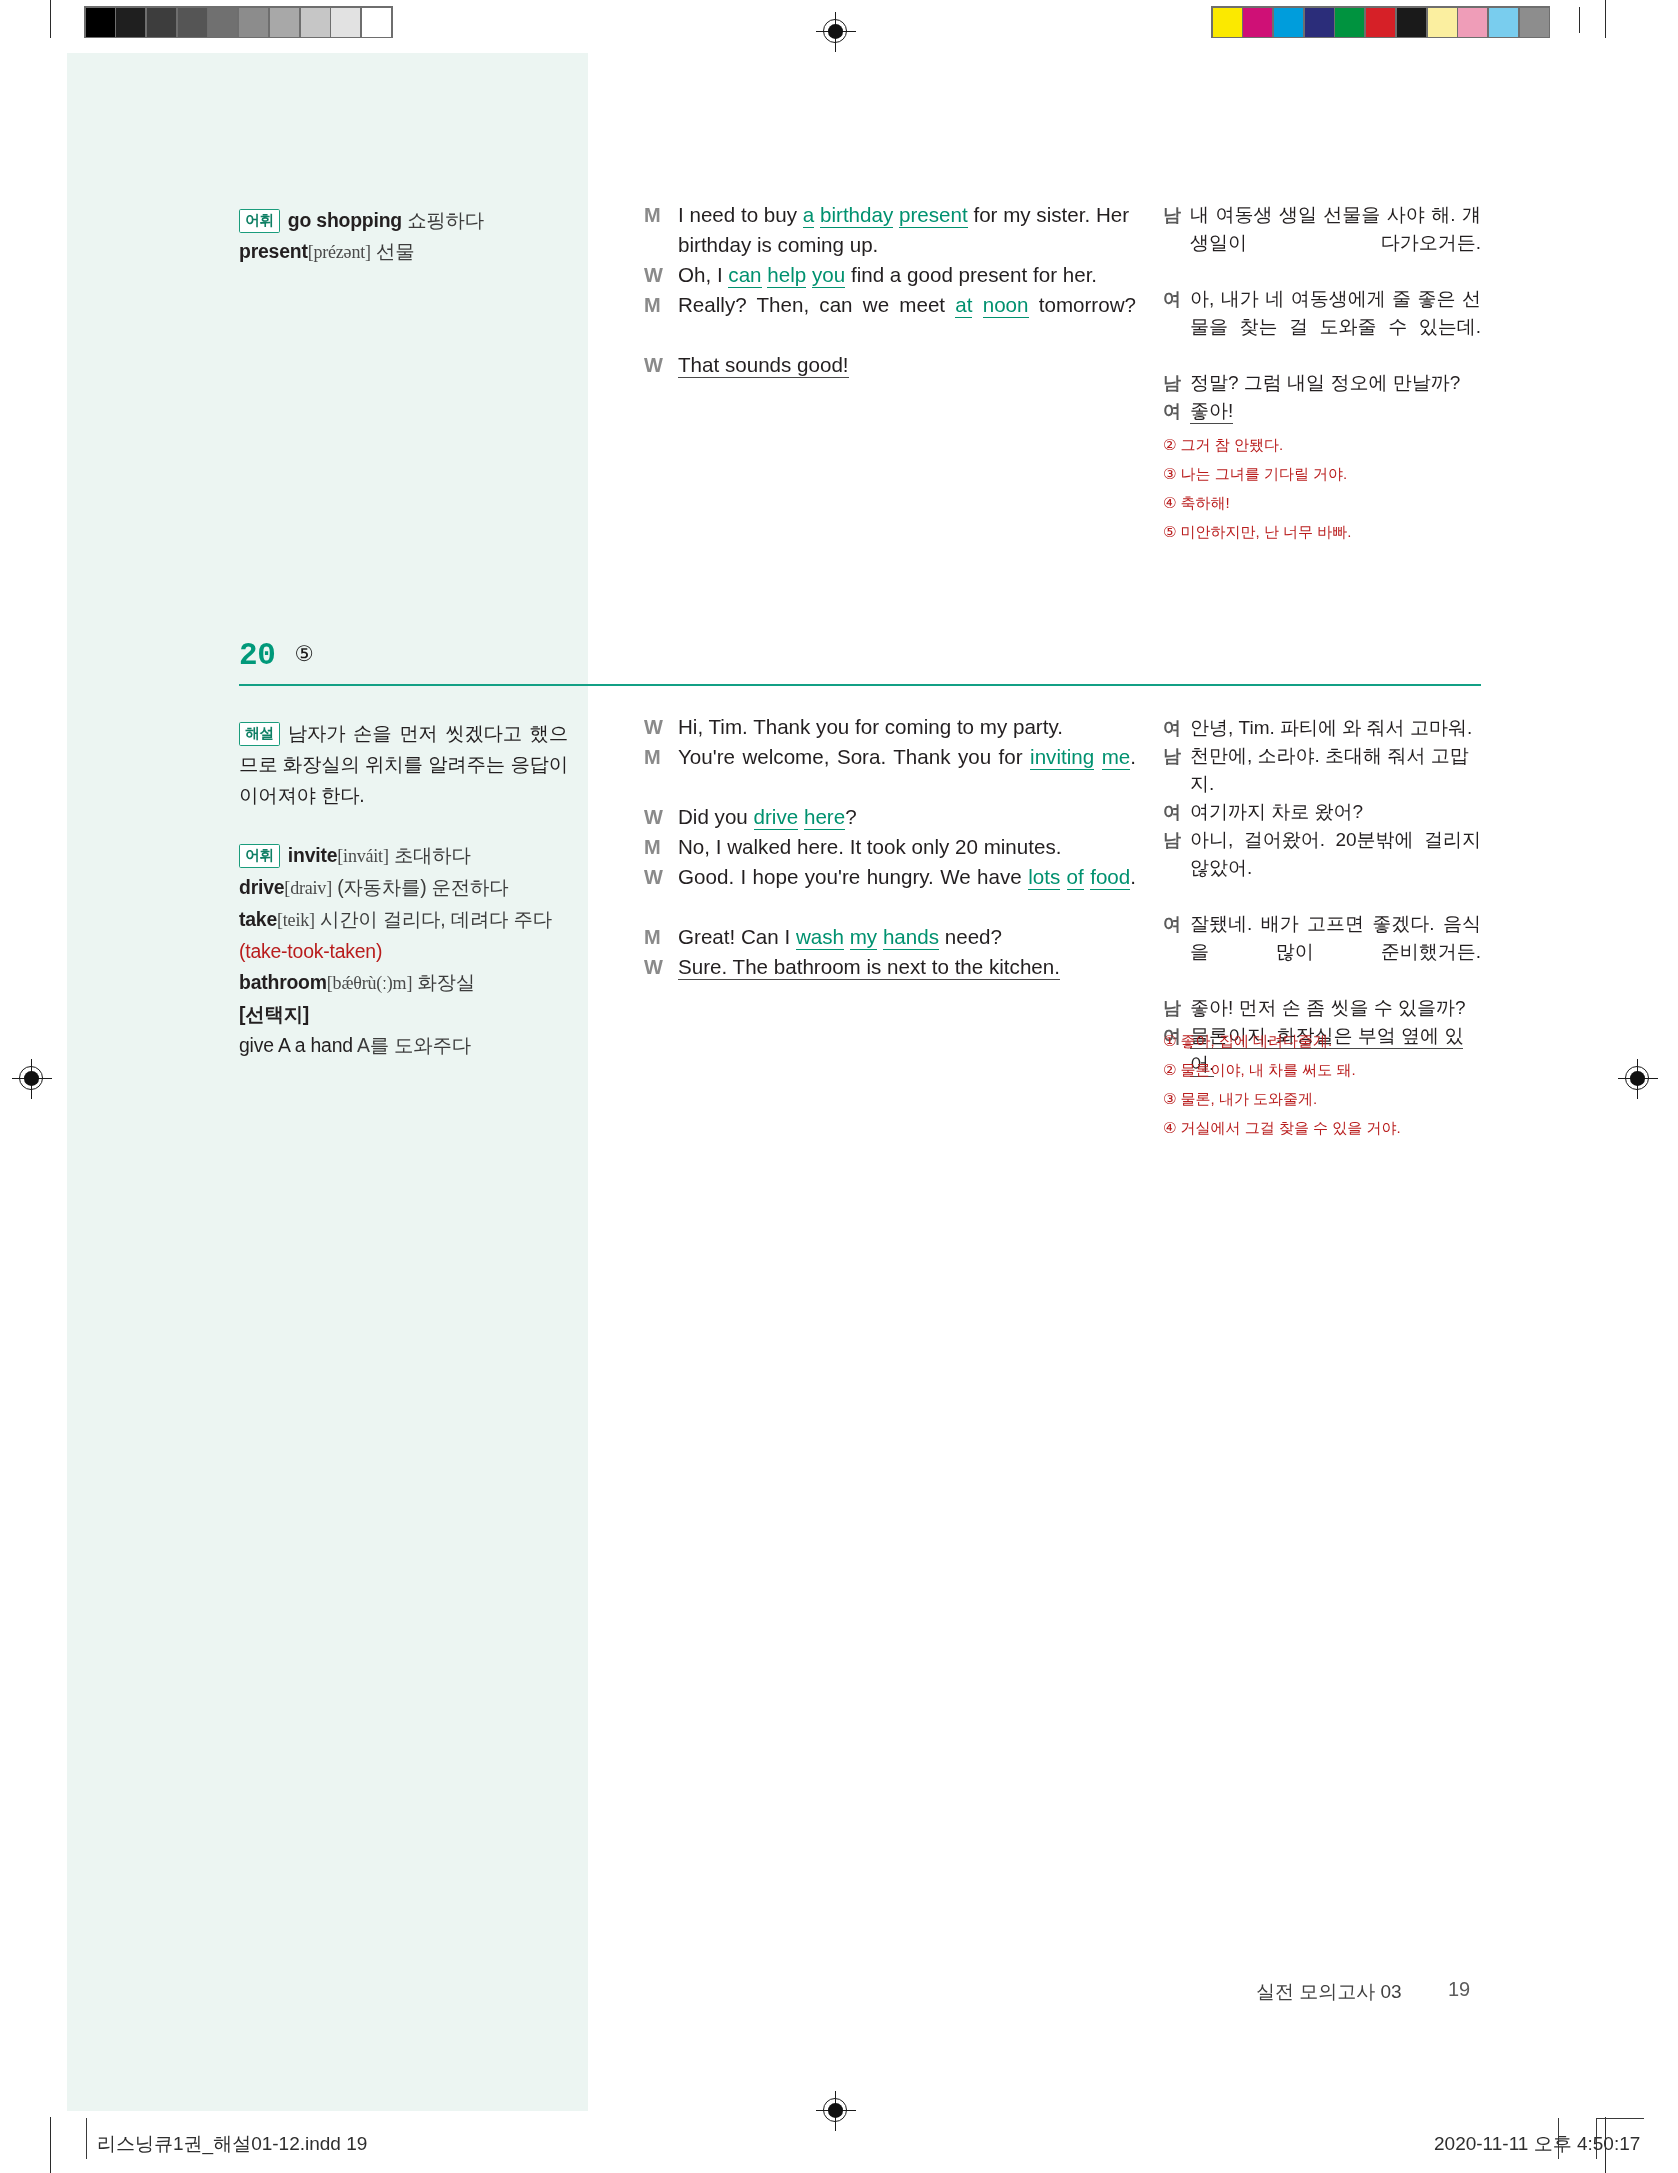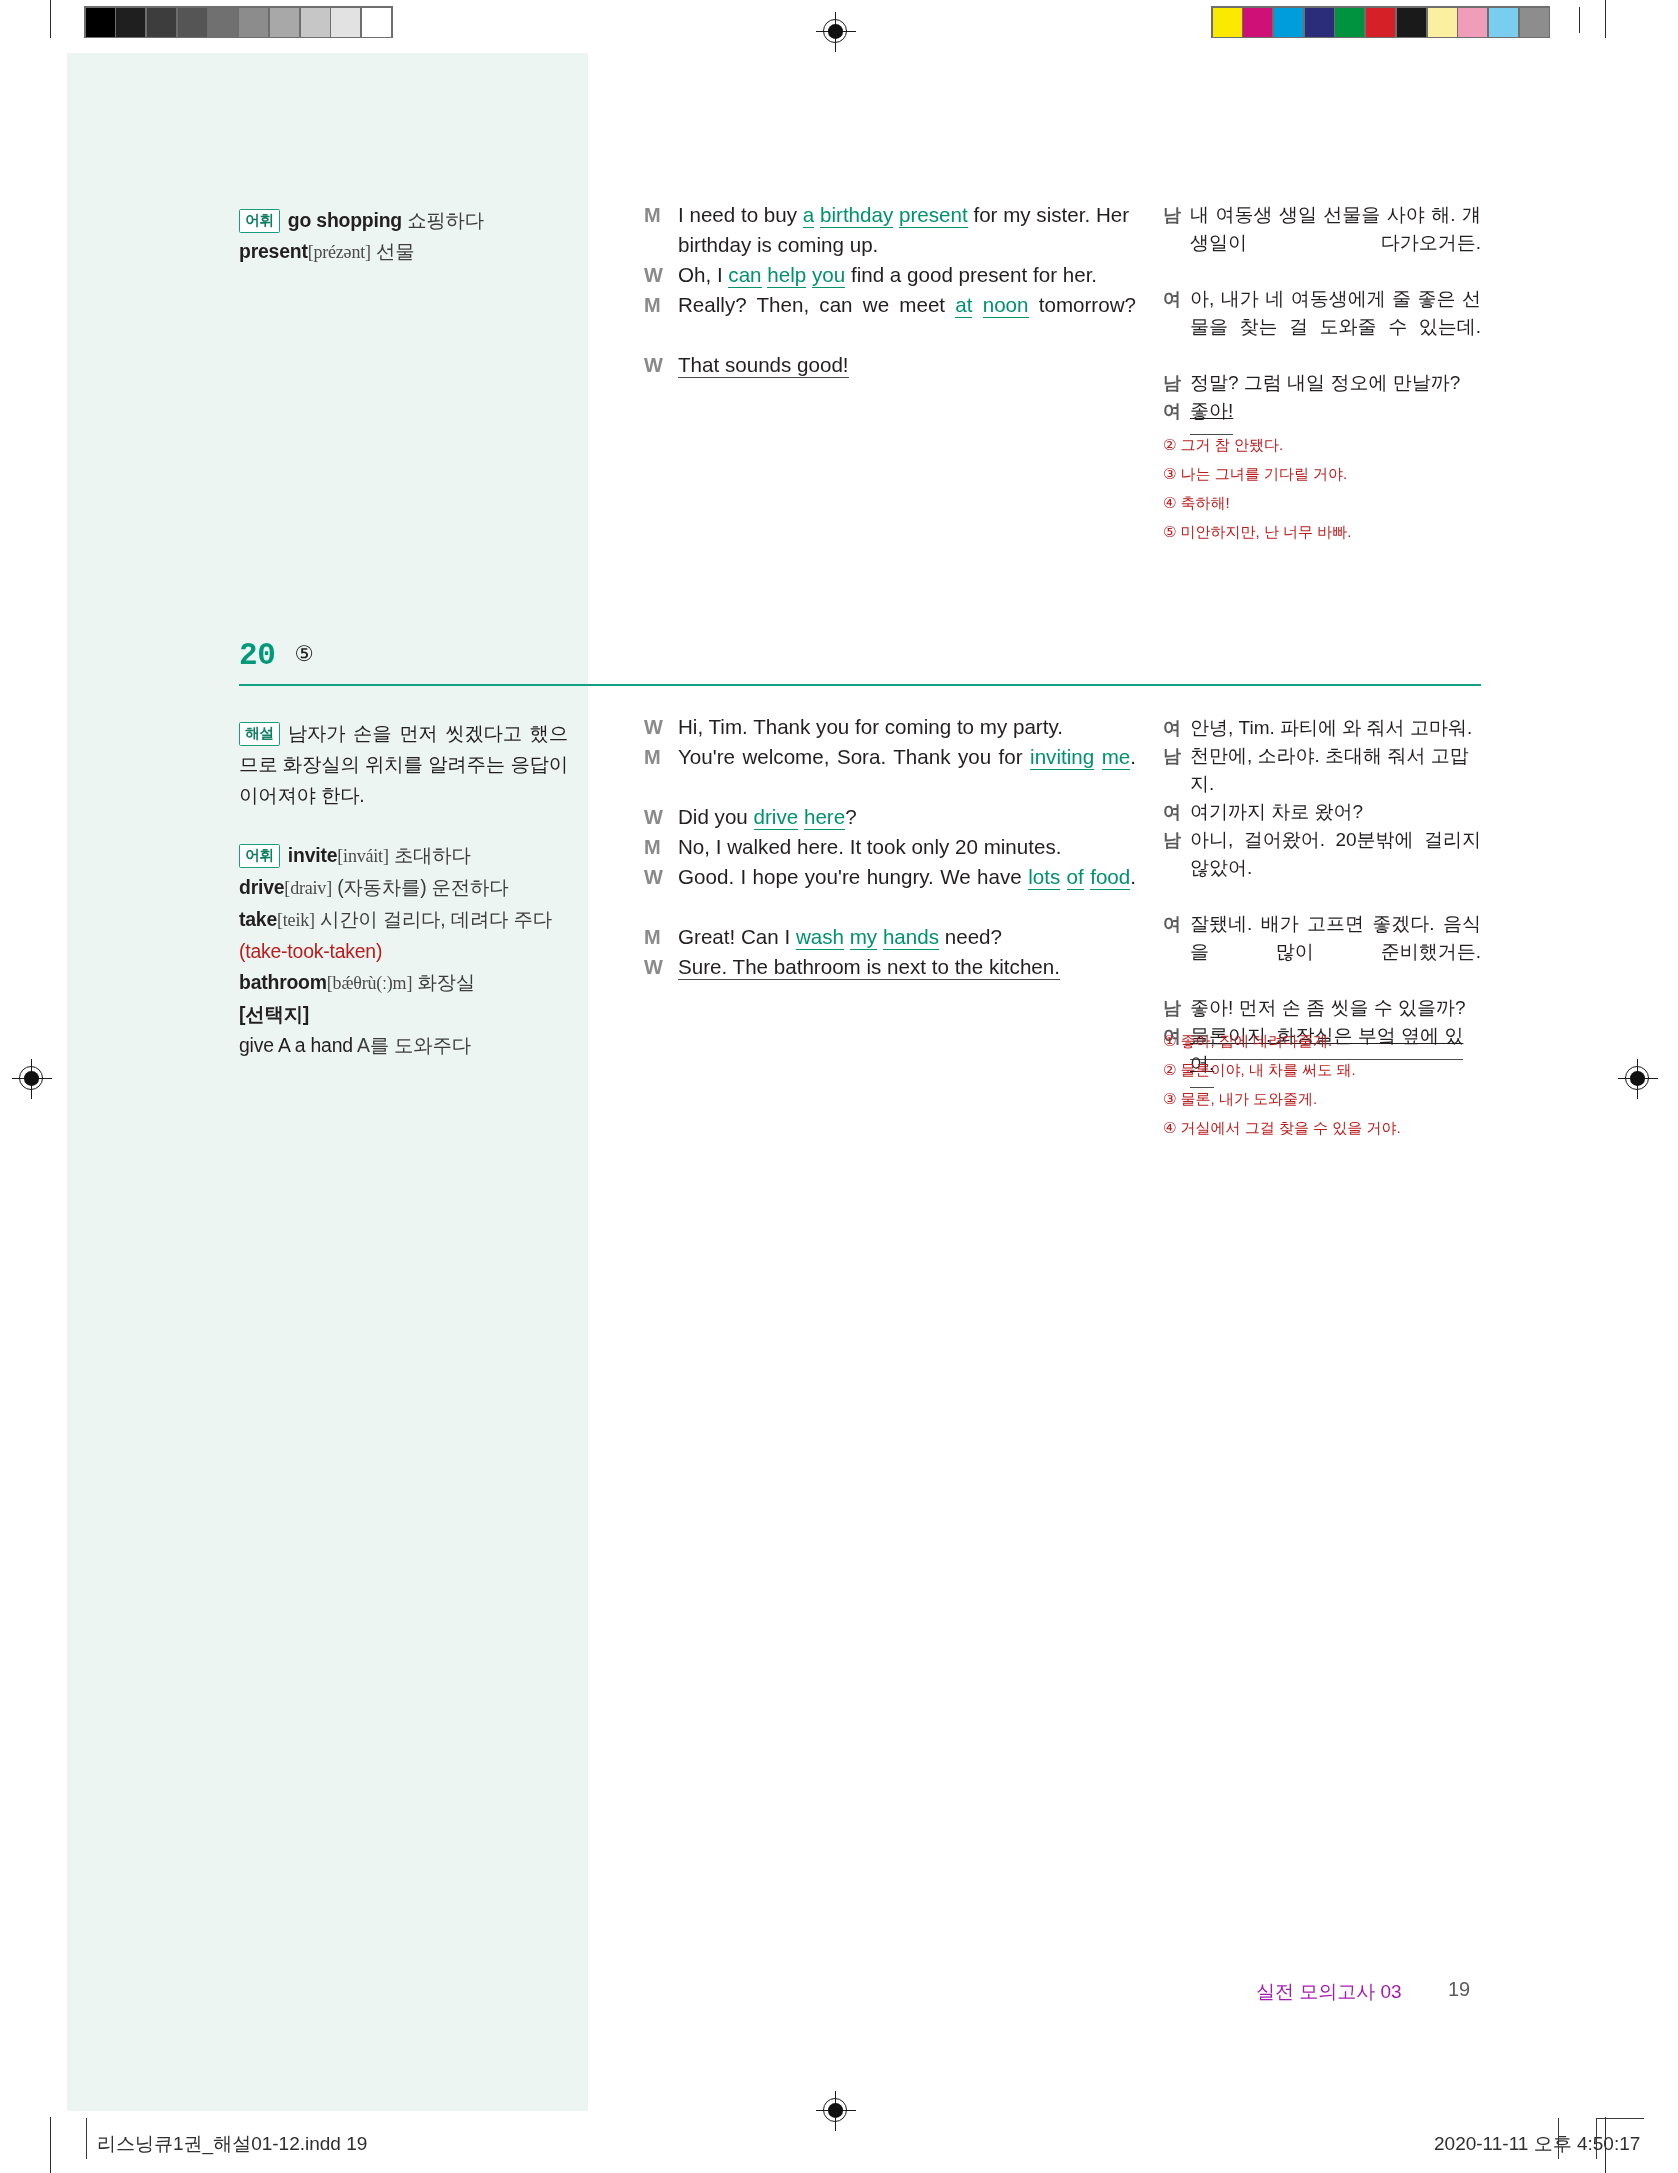--- a/index.html
+++ b/index.html
@@ -191,34 +191,34 @@
   .kspk {
     flex: 0 0 auto;
     width: 27px;
     font-weight: 700;
     color: #5a5a5a;
     font-size: 18px;
   }
   .kutt { flex: 1 1 auto; }
   .kutt.justify { text-align: justify; }
   .kutt.justify::after { content: ""; display: inline-block; width: 100%; }
-  .ku { border-bottom: 1.3px solid #4a4a4a; padding-bottom: 13px; text-decoration: underline; }
+  .ku { border-bottom: 1.3px solid #4a4a4a; padding-bottom: 2px; }
 
   .choices { margin-top: 0; }
   .choice {
     font-size: 15px;
     line-height: 29px;
     color: #b91c1c;
   }
 
   
   .page-footer {
     position: absolute;
     font-size: 19px;
-    color: #a21caf;
+    color: #404040;
   }
   .folio {
     position: absolute;
     font-size: 20px;
     color: #5c5c5c;
   }
   .slug {
     position: absolute;
     font-size: 19px;
     color: #2e2e2e;

